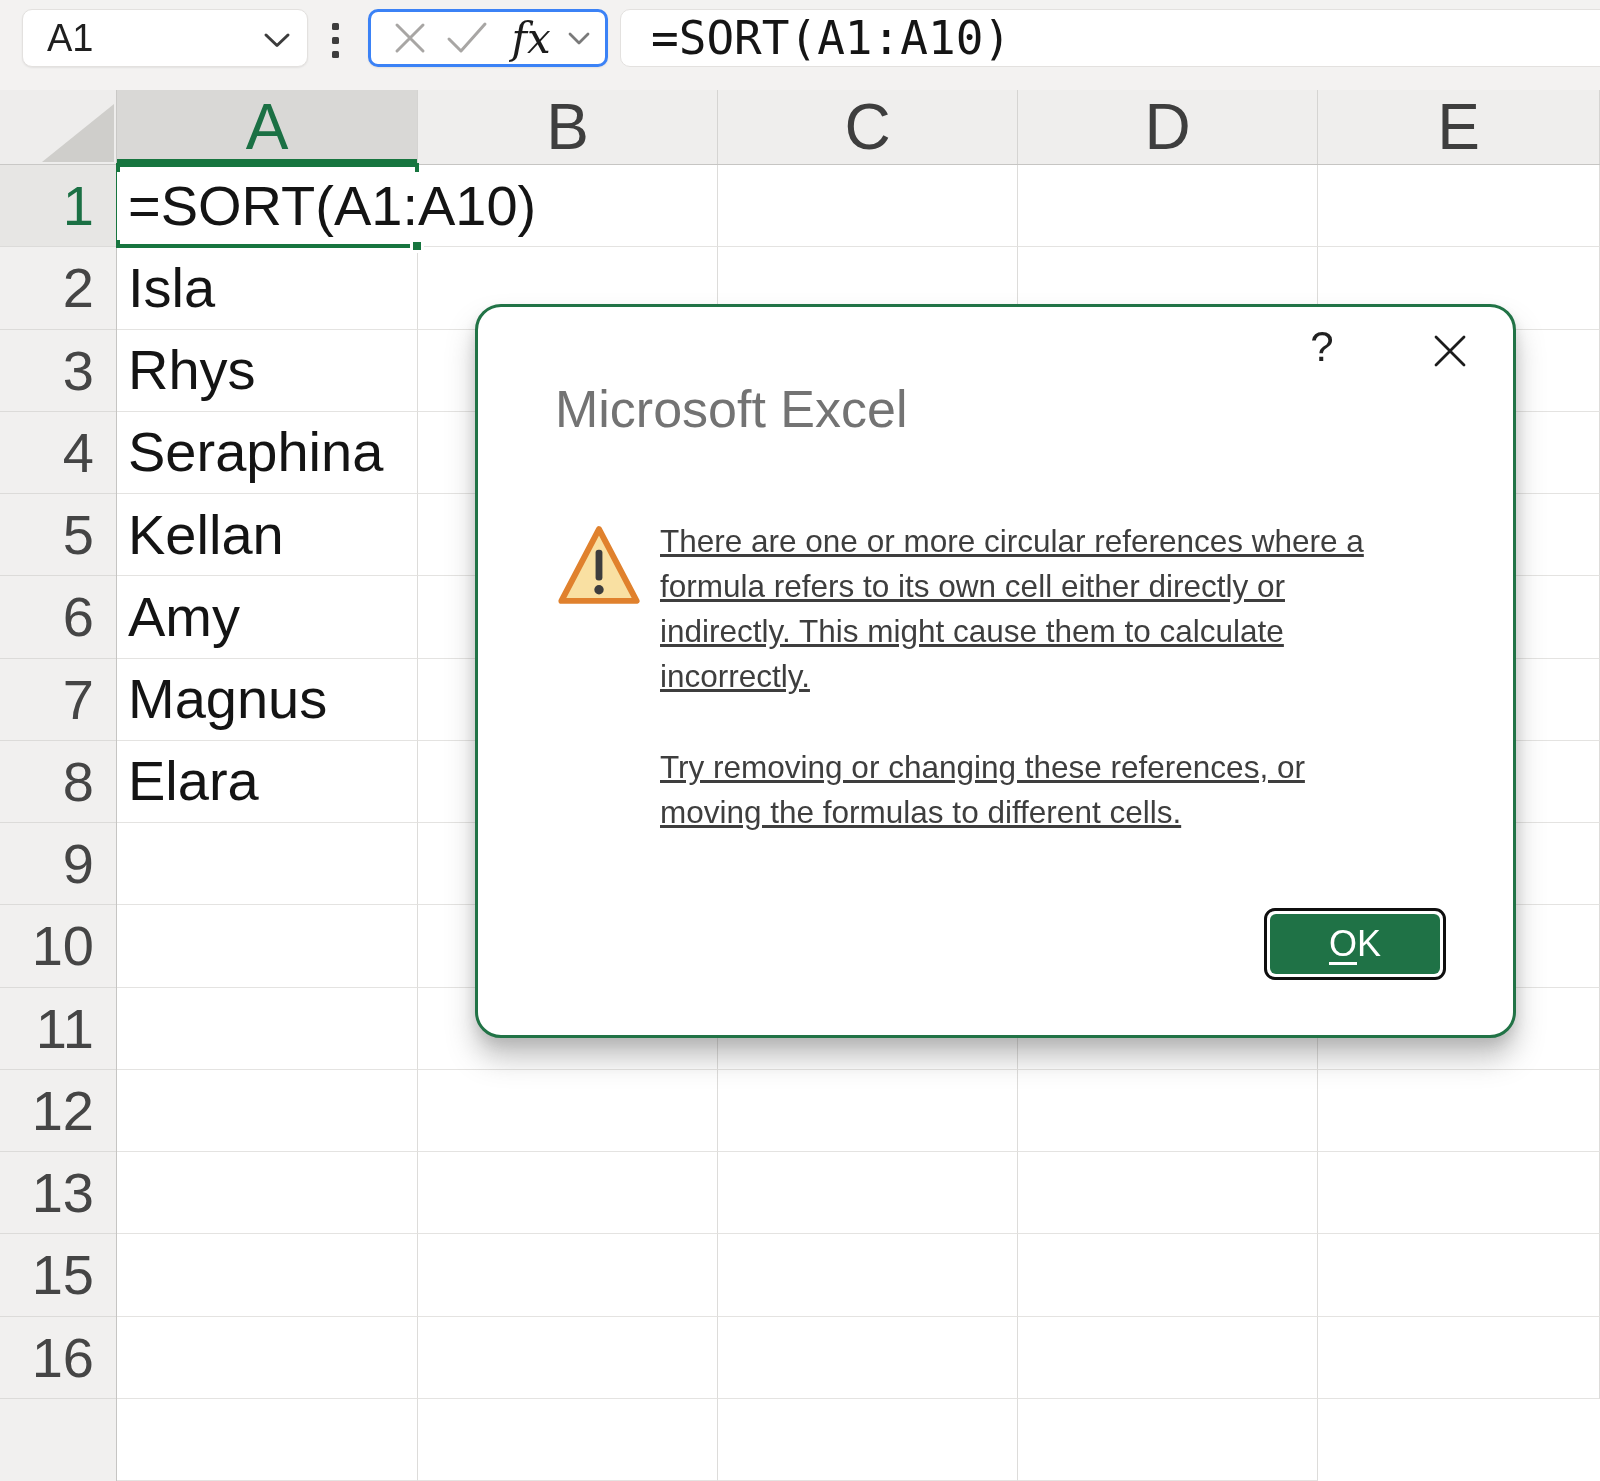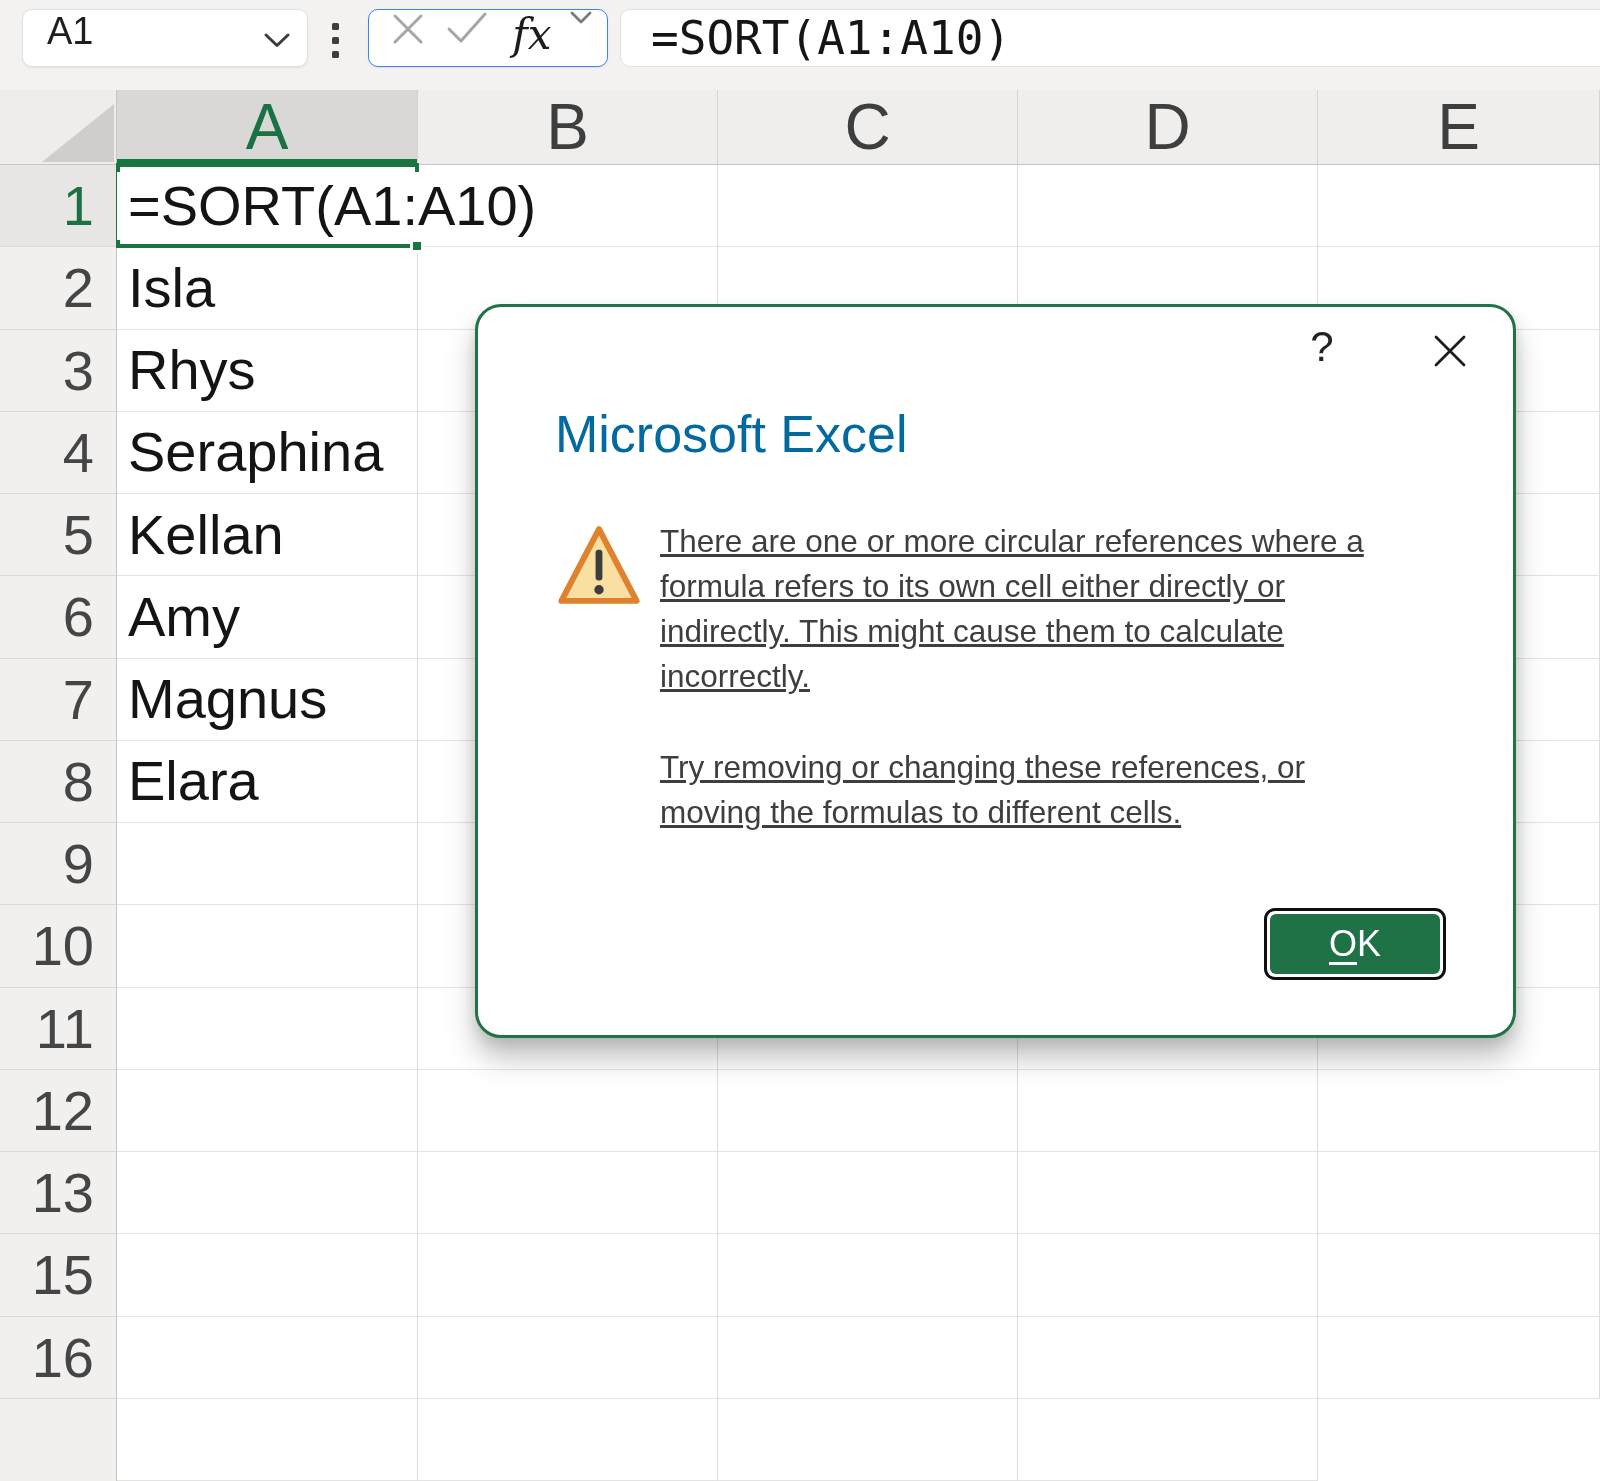--- a/index.html
+++ b/index.html
@@ -3,28 +3,28 @@
 <meta charset="utf-8">
 <style>
   html,body{margin:0;padding:0;width:1600px;height:1481px;overflow:hidden;background:#fff;
             font-family:"Liberation Sans",sans-serif;}
   *{box-sizing:border-box;}
 
   
   .topbar{position:absolute;left:0;top:0;width:1600px;height:90px;background:#f3f2f1;}
   .namebox{position:absolute;left:22px;top:9px;width:286px;height:58px;background:#fff;
            border:1px solid #e3e1df;border-radius:10px;box-shadow:0 1px 2px rgba(0,0,0,.07);
-           display:flex;align-items:flex-start;}
+           display:flex;align-items:center;}
   .namebox .val{padding-left:24px;font-size:38px;color:#1f1f1f;}
   .namebox .chev{position:absolute;right:16px;top:22px;}
   .dots{position:absolute;left:332px;top:23px;display:flex;flex-direction:column;gap:7px;}
   .dots i{width:7px;height:7px;background:#3d3d3d;border-radius:1.5px;}
   .fxgroup{position:absolute;left:368px;top:9px;width:240px;height:58px;background:#fff;
-           border:1px solid #3b82f6;border-radius:10px;box-shadow:0 1px 2px rgba(0,0,0,.07);
-           display:flex;align-items:flex-start;justify-content:space-between;padding:0 14px 0 20px;}
+           border:3px solid #3b82f6;border-radius:10px;box-shadow:0 1px 2px rgba(0,0,0,.07);
+           display:flex;align-items:center;justify-content:space-between;padding:0 14px 0 20px;}
   .fx{font-family:"DejaVu Serif",serif;font-style:italic;font-size:42px;color:#1c1c1c;margin-left:6px;}
   .formulabar{position:absolute;left:620px;top:9px;width:992px;height:58px;background:#fff;
               border:1px solid #e3e1df;border-radius:10px 0 0 10px;display:flex;align-items:center;}
   .formulabar .val{padding-left:30px;font-family:"DejaVu Sans Mono",monospace;font-size:46px;color:#151515;}
 
   
   .corner{position:absolute;left:0;top:90px;width:117px;height:75px;background:#eeedec;
           border-right:1px solid #c9c8c6;border-bottom:1px solid #c9c8c6;}
   .corner .tri{position:absolute;right:2px;bottom:2px;width:0;height:0;
                border-left:72px solid transparent;border-bottom:58px solid #cfcecb;}
@@ -51,21 +51,21 @@
   .selection .handle{position:absolute;right:-9px;bottom:-9px;width:14px;height:14px;
                      background:#17753f;border:3px solid #fff;}
 
   
   .dialog{position:absolute;left:475px;top:304px;width:1041px;height:734px;background:#fff;
           border:3px solid #217346;border-radius:26px;z-index:20;
           box-shadow:0 20px 28px rgba(95,95,95,.38),0 6px 12px rgba(0,0,0,.10);}
   .dlg-help{position:absolute;left:822px;top:16px;font-size:42px;color:#212121;width:44px;
             text-align:center;cursor:default;}
   .dlg-close{position:absolute;left:950px;top:22px;width:44px;height:44px;}
-  .dlg-title{position:absolute;left:77px;top:97px;font-size:52px;color:#0369a1;}
+  .dlg-title{position:absolute;left:77px;top:72px;font-size:52px;color:#737373;}
   .warn-icon{position:absolute;left:78px;top:217px;}
   .dlg-text{position:absolute;left:182px;top:212px;width:860px;font-size:31.5px;
             line-height:45px;color:#3e3e3e;}
   .dlg-text p{margin:0;white-space:pre-line;text-decoration:underline;}
   .dlg-text p + p{margin-top:46px;}
   .ok-btn{position:absolute;left:786px;top:601px;width:182px;height:72px;background:#fff;
           border:3px solid #0f0f0f;border-radius:11px;padding:3px;cursor:default;}
   .ok-inner{width:100%;height:100%;background:#1f7246;border-radius:6px;display:flex;
             align-items:center;justify-content:center;color:#fff;font-size:36px;}
   .accel{text-decoration:underline;text-underline-offset:6px;text-decoration-thickness:2.5px;}

